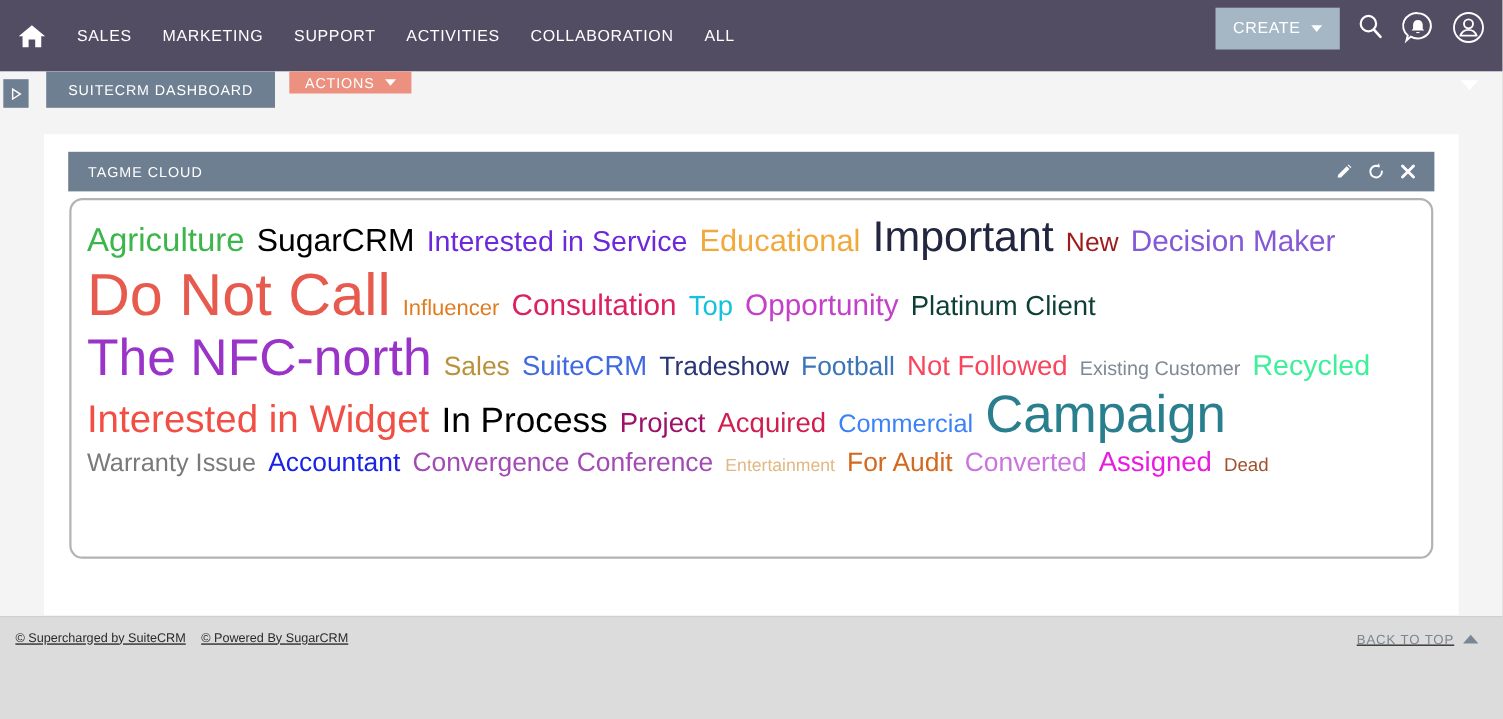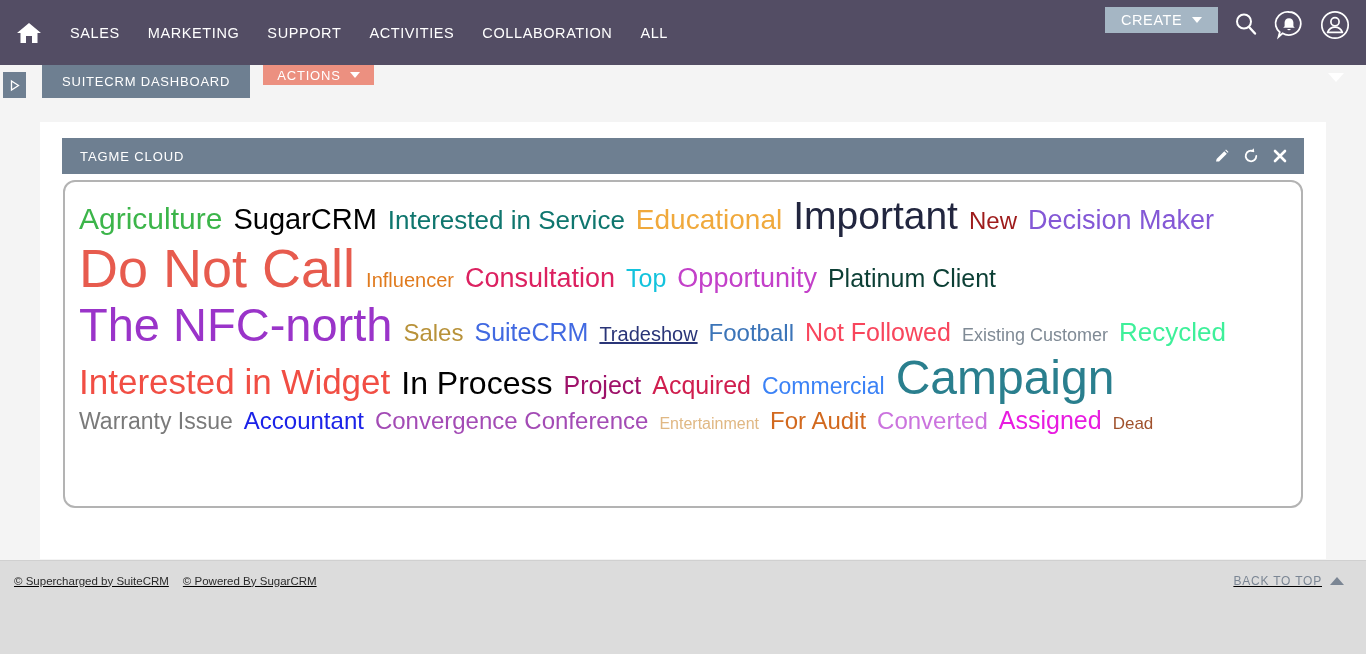--- a/index.html
+++ b/index.html
@@ -43,21 +43,21 @@
     gap: 14px;
     padding-top: 4px;
   }
   .create-btn {
     background: #a5b6c4;
     color: #ffffff;
     border: none;
     font-size: 14.5px;
     letter-spacing: 0.6px;
     padding: 10px 16px;
-    height: 26px;
+    height: 38px;
     display: flex; align-items: center; gap: 10px;
     cursor: pointer;
     font-family: "Liberation Sans", sans-serif;
     margin-top: 3px;
   }
   .caret-down {
     width: 0; height: 0;
     border-left: 5px solid transparent;
     border-right: 5px solid transparent;
     border-top: 6px solid #ffffff;
@@ -301,41 +301,41 @@
             </svg>
           </span>
         </div>
       </div>
 
       <div class="dashlet-body">
 
         <div class="cloud-row">
           <span class="tag" style="font-size: 30px; color: rgb(60, 181, 74);">Agriculture</span>
           <span class="tag" style="font-size: 29px; color: #000000;">SugarCRM</span>
-          <span class="tag" style="font-size: 26px; color: #0f766e;">Interested in Service</span>
+          <span class="tag" style="font-size: 26px; color: #6d28d9;">Interested in Service</span>
           <span class="tag" style="font-size: 28px; color: rgb(240, 169, 60);">Educational</span>
           <span class="tag" style="font-size: 39px; color: rgb(34, 38, 63);">Important</span>
           <span class="tag" style="font-size: 24px; color: rgb(158, 27, 27);">New</span>
           <span class="tag" style="font-size: 27px; color: rgb(132, 88, 214);">Decision Maker</span>
         </div>
 
         <div class="cloud-row">
           <span class="tag" style="font-size: 54px; color: rgb(231, 91, 78);">Do Not Call</span>
           <span class="tag" style="font-size: 20px; color: rgb(224, 123, 30);">Influencer</span>
           <span class="tag" style="font-size: 27px; color: rgb(220, 33, 96);">Consultation</span>
           <span class="tag" style="font-size: 25px; color: rgb(19, 195, 221);">Top</span>
           <span class="tag" style="font-size: 27px; color: rgb(195, 64, 201);">Opportunity</span>
           <span class="tag" style="font-size: 25px; color: rgb(12, 63, 53);">Platinum Client</span>
         </div>
 
         <div class="cloud-row">
           <span class="tag" style="font-size: 47px; color: rgb(154, 52, 201);">The NFC-north</span>
           <span class="tag" style="font-size: 24px; color: rgb(184, 146, 58);">Sales</span>
           <span class="tag" style="font-size: 25px; color: rgb(65, 105, 225);">SuiteCRM</span>
-          <span class="tag" style="font-size: 20px; color: rgb(42, 53, 120); text-decoration: underline;">Tradeshow</span>
+          <span class="tag" style="font-size: 24px; color: rgb(42, 53, 120);">Tradeshow</span>
           <span class="tag" style="font-size: 24px; color: rgb(59, 116, 184);">Football</span>
           <span class="tag" style="font-size: 25px; color: rgb(248, 69, 92);">Not Followed</span>
           <span class="tag" style="font-size: 18px; color: rgb(127, 138, 149);">Existing Customer</span>
           <span class="tag" style="font-size: 26px; color: rgb(62, 240, 154);">Recycled</span>
         </div>
 
         <div class="cloud-row">
           <span class="tag" style="font-size: 35px; color: rgb(241, 78, 68);">Interested in Widget</span>
           <span class="tag" style="font-size: 32px; color: #000000;">In Process</span>
           <span class="tag" style="font-size: 25px; color: rgb(158, 17, 105);">Project</span>

